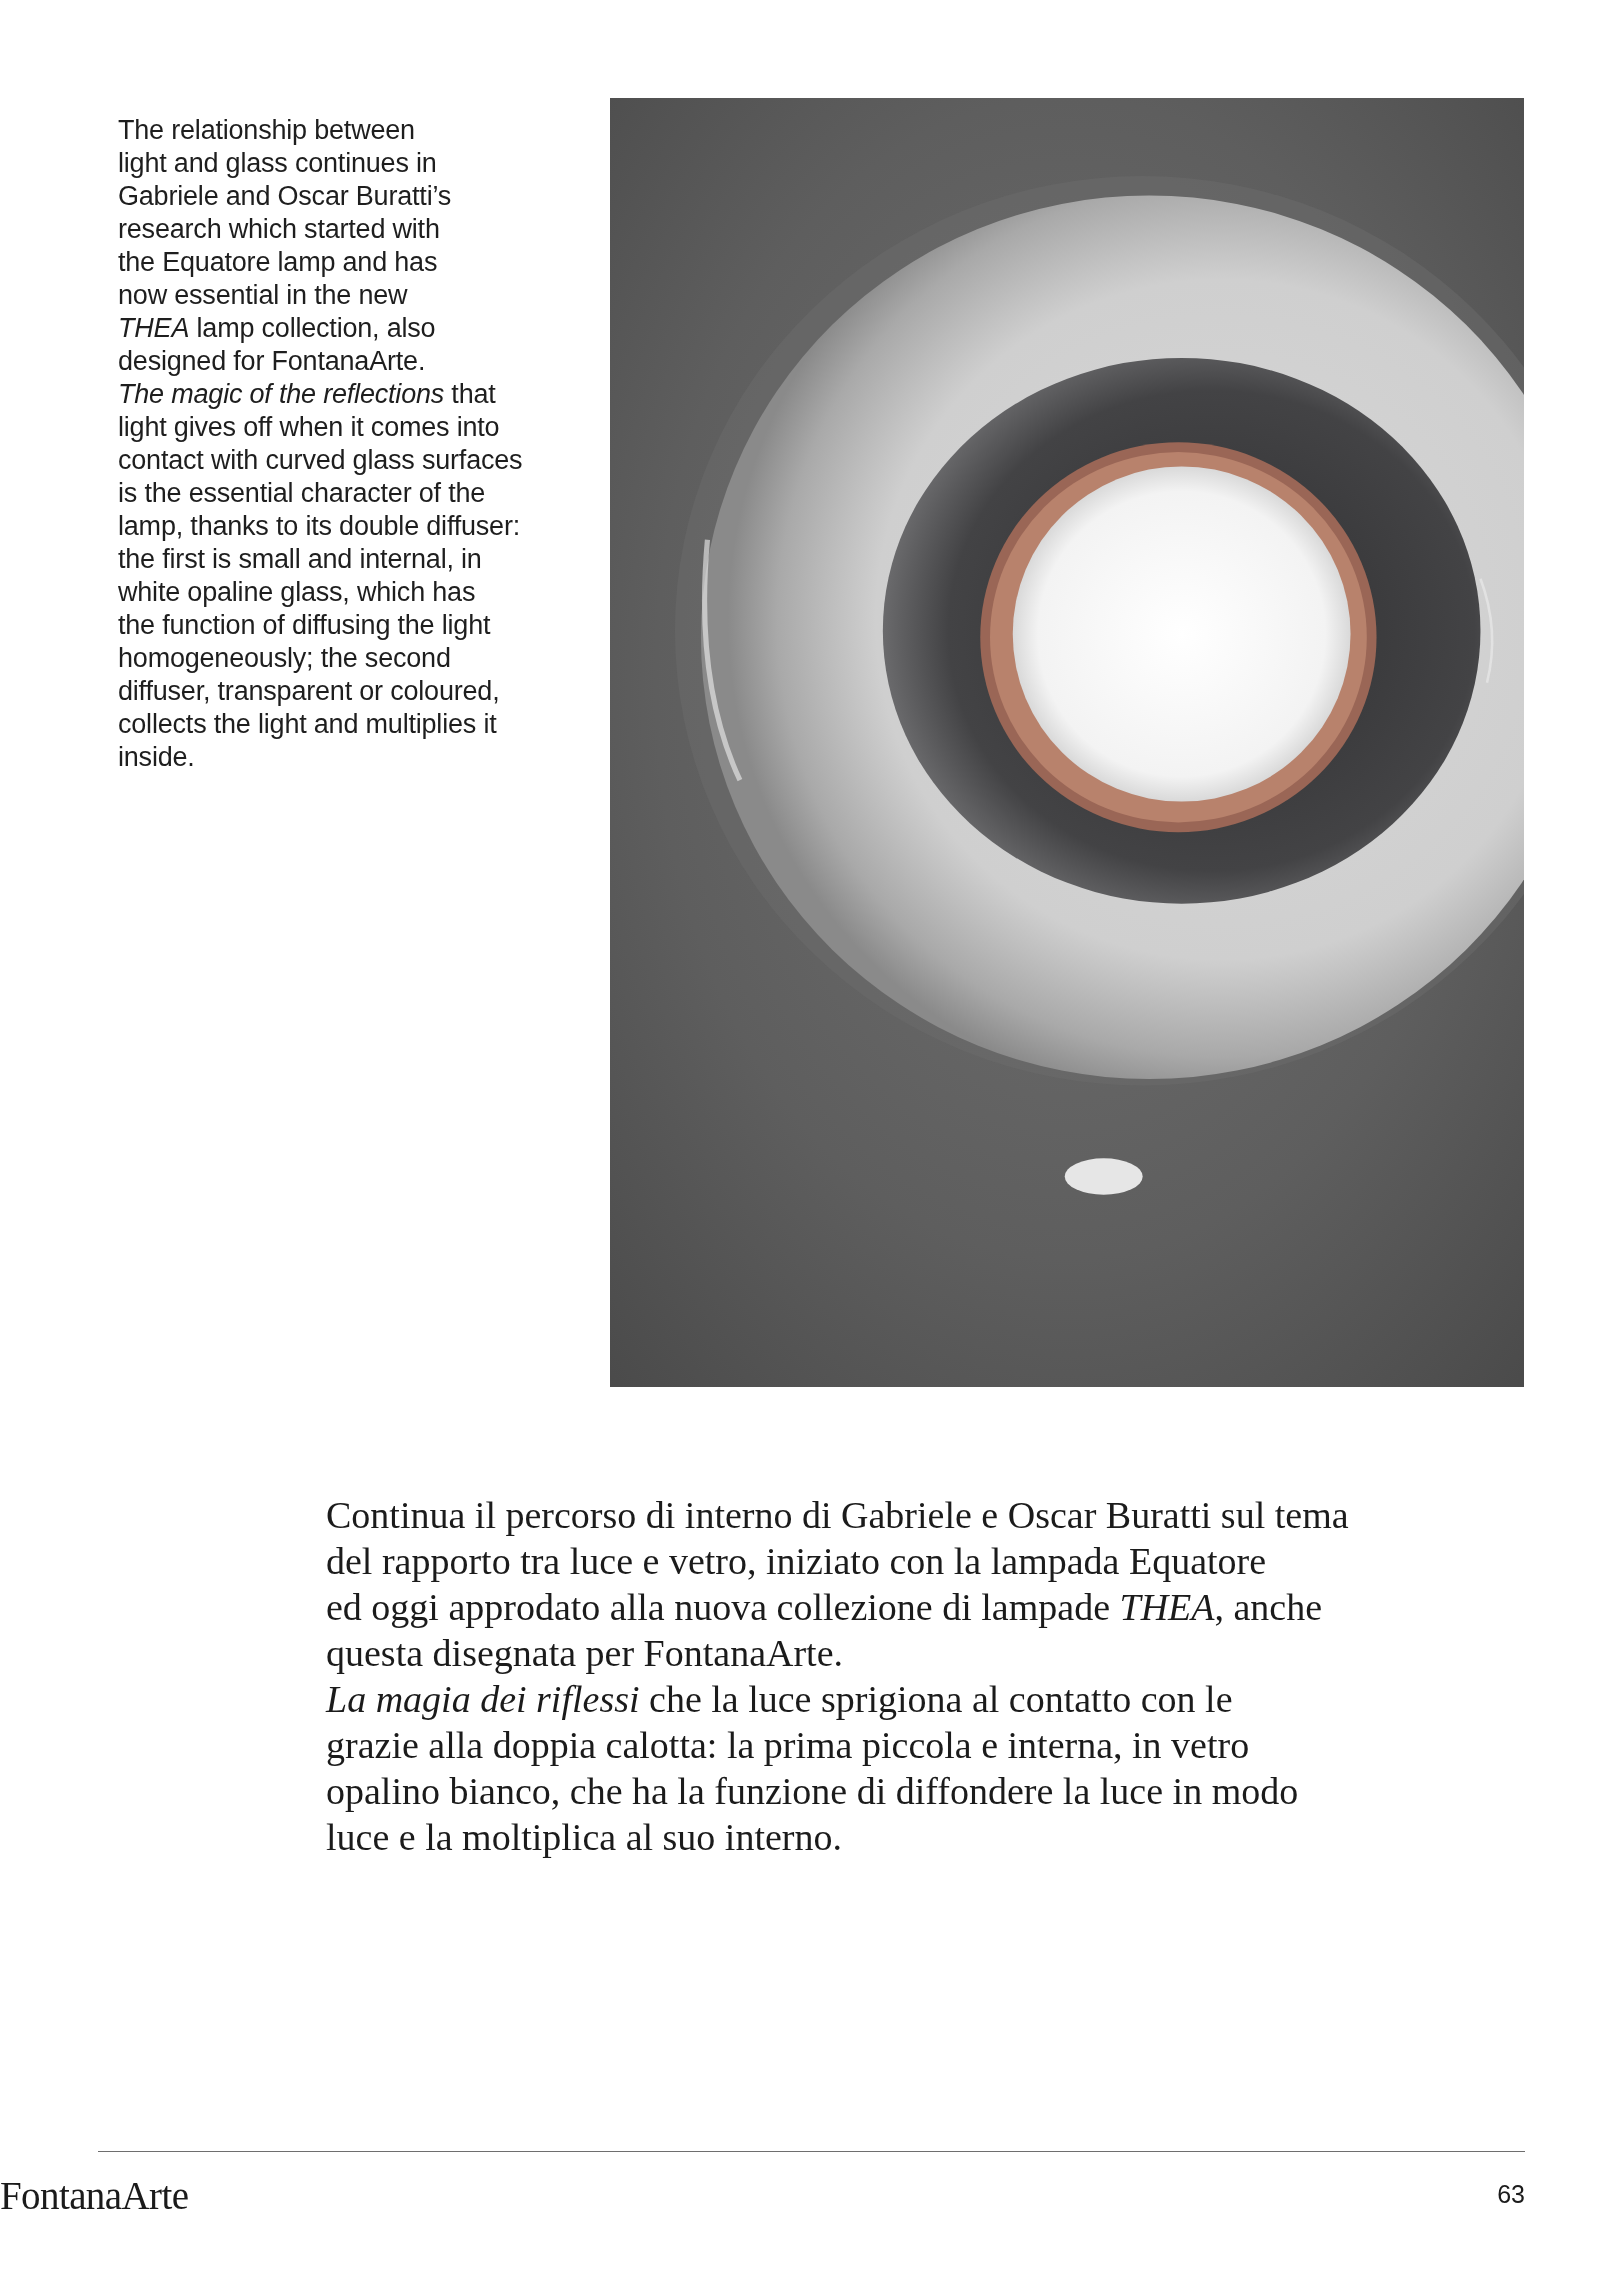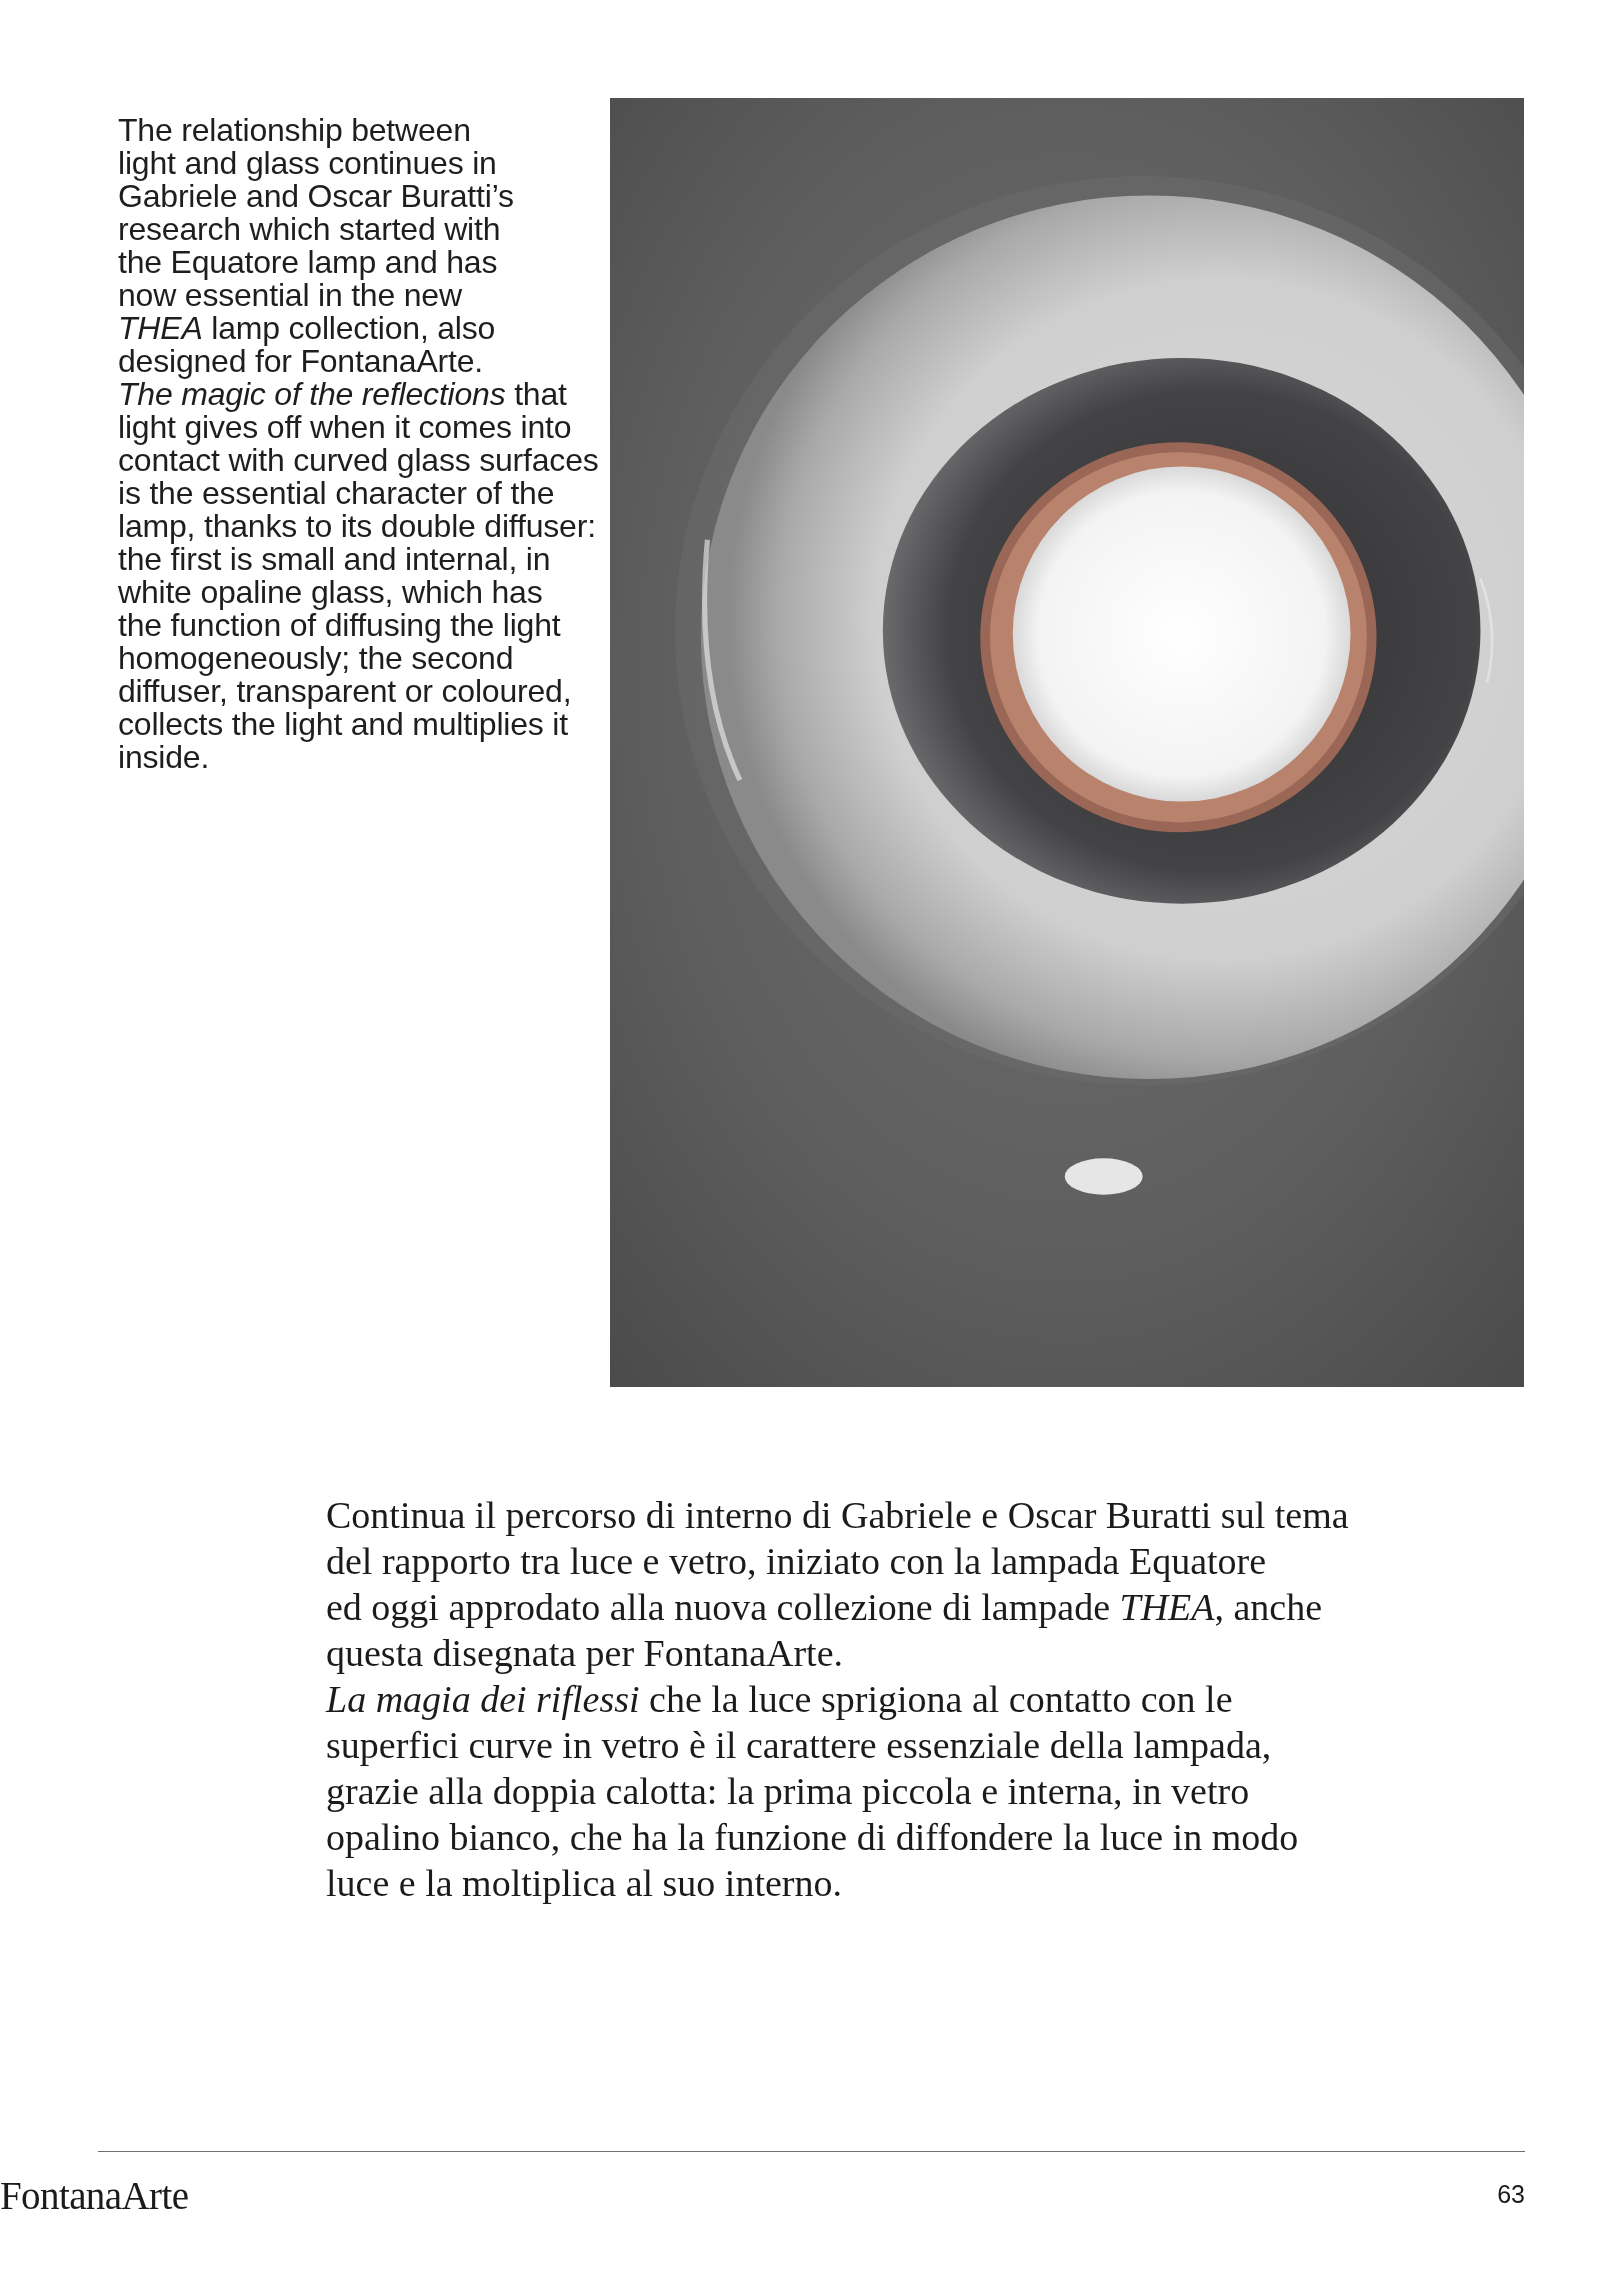--- a/index.html
+++ b/index.html
@@ -4,21 +4,21 @@
 <style>
   html, body { margin: 0; padding: 0; background: #ffffff; }
   body { width: 1623px; height: 2295px; position: relative; overflow: hidden; }
 
   .sidebar-text {
     position: absolute;
     left: 118px;
     top: 114px;
     width: 442px;
     font-family: "Liberation Sans", sans-serif;
-    font-size: 32px;
+    font-size: 27px;
     line-height: 33px;
     color: #1e1e1e;
     letter-spacing: -0.2px;
   }
   .sidebar-text em { font-style: italic; }
 
   .photo {
     position: absolute;
     left: 610px;
     top: 98px;
@@ -136,21 +136,20 @@
     <path d="M1340 740 Q 1370 820 1350 900" stroke="#ededed" stroke-width="4" fill="none" opacity="0.6"></path>
   </svg>
 </div>
 
 <div class="main-text">
   <span class="line">Continua il percorso di interno di Gabriele e Oscar Buratti sul tema</span>
   <span class="line">del rapporto tra luce e vetro, iniziato con la lampada Equatore</span>
   <span class="line"><span>ed oggi approdato alla nuova collezione di lampade </span><em>THEA</em><span>, anche</span></span>
   <span class="line">questa disegnata per FontanaArte.</span>
   <span class="line"><em>La magia dei riflessi</em><span> che la luce sprigiona al contatto con le</span></span>
-  <span class="line">superfici curve in vetro è il carattere essenziale della lampada,</span>
   <span class="line">grazie alla doppia calotta: la prima piccola e interna, in vetro</span>
   <span class="line">opalino bianco, che ha la funzione di diffondere la luce in modo</span>
   <span class="line">luce e la moltiplica al suo interno.</span>
 </div>
 
 <div class="footer-rule"></div>
 <div class="footer-brand">FontanaArte</div>
 <div class="footer-page">63</div>
 
 

